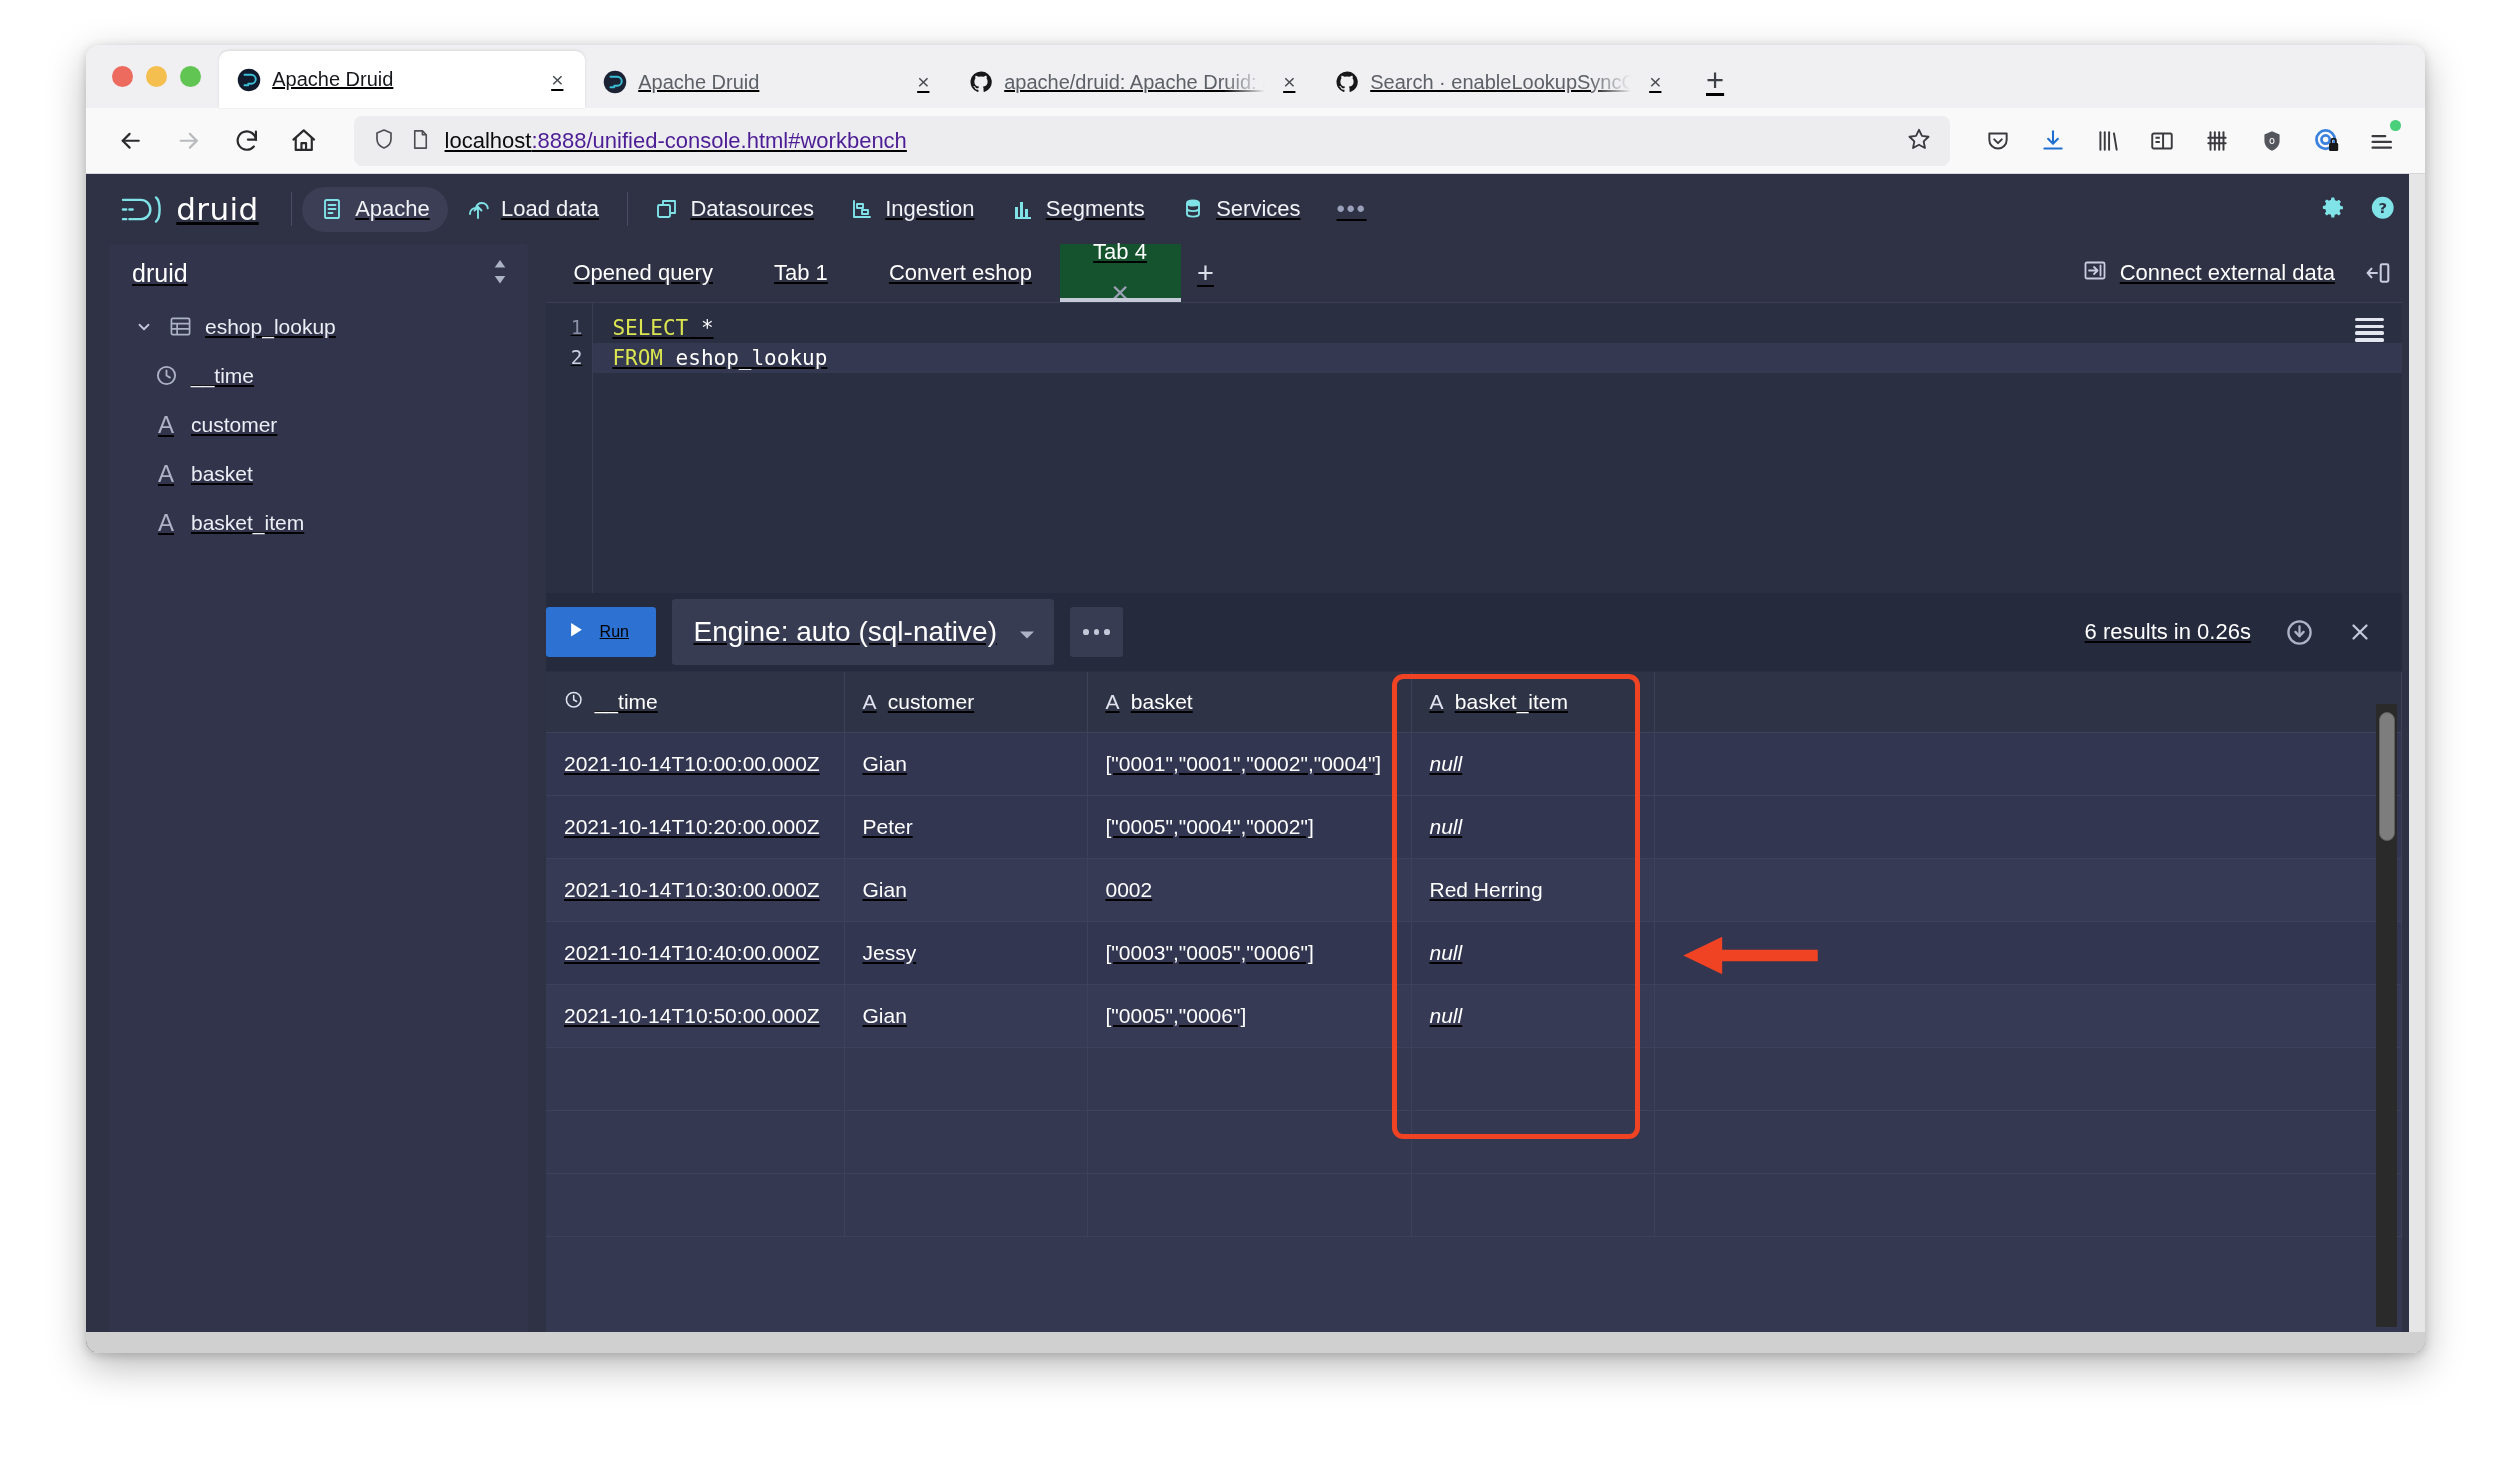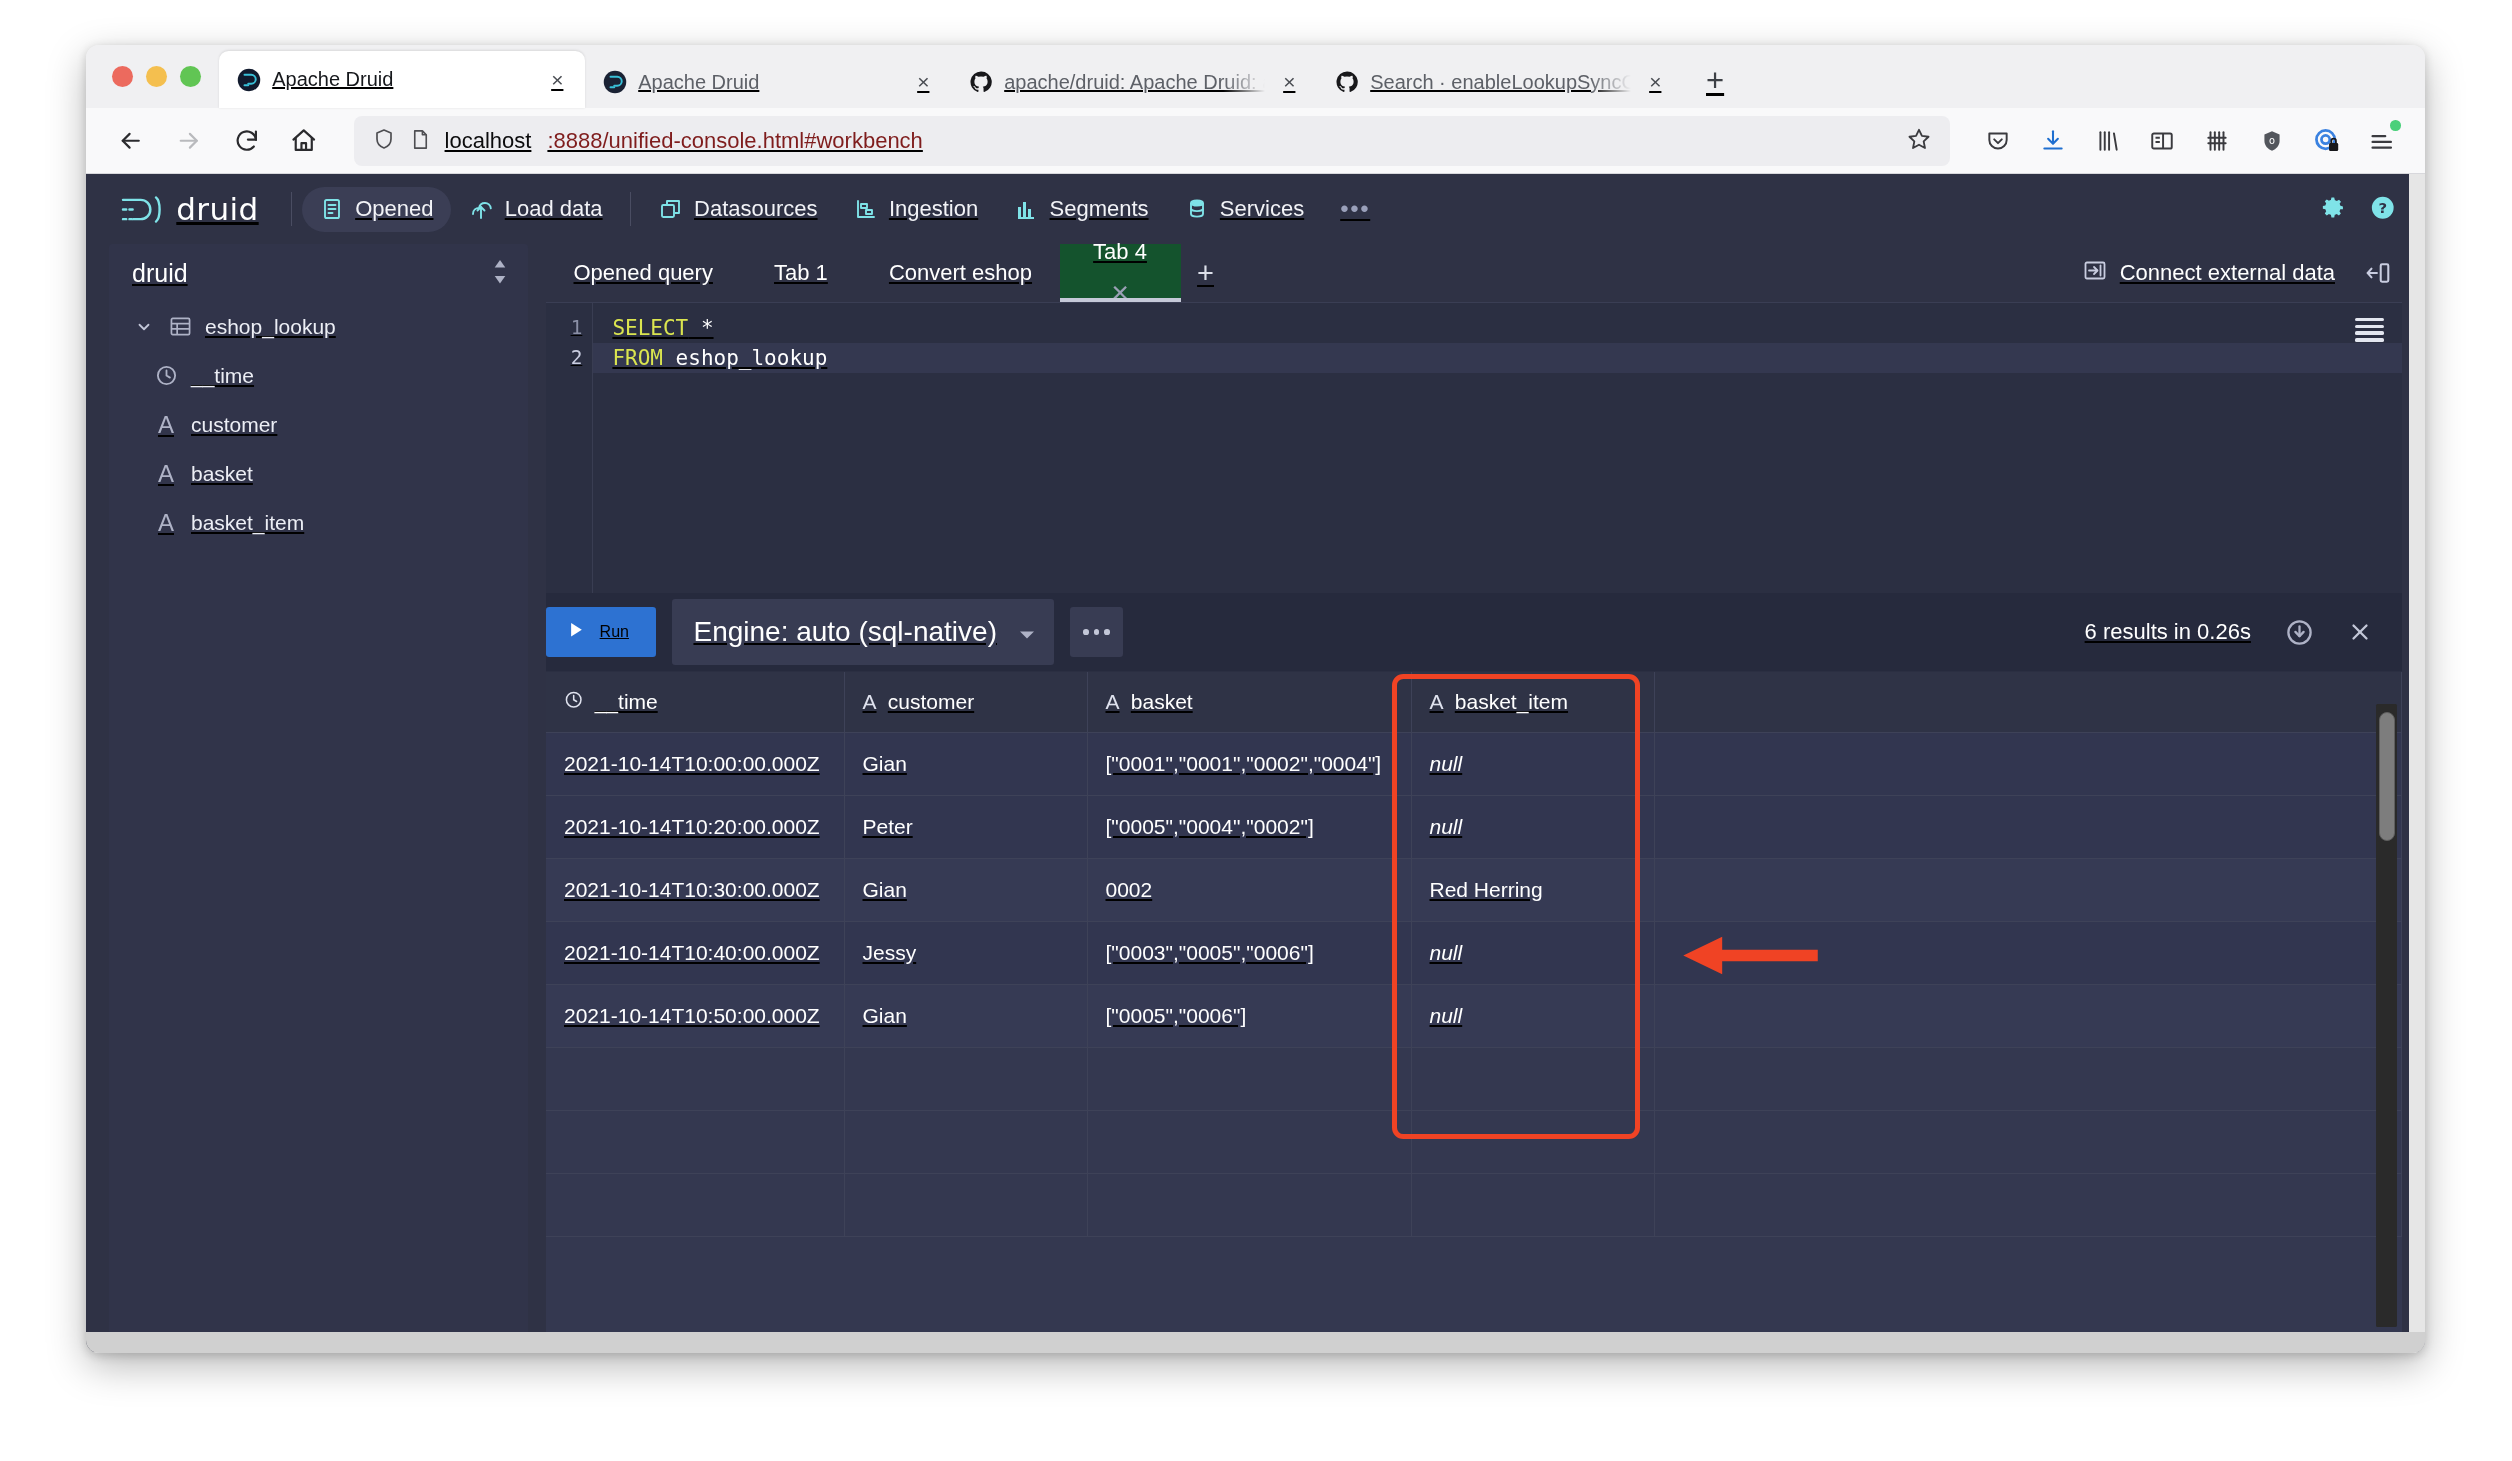--- a/index.html
+++ b/index.html
@@ -99,21 +99,21 @@
     display: flex; align-items: center;
     padding: 0 18px;
     gap: 13px;
   }
   #urlbar .url-text {
     flex: 1 1 auto;
     font-size: 22px;
     color: #0c0c0d;
     white-space: nowrap;
   }
-  #urlbar .url-text .dim { color: #7f1d1d; margin-left: 16px; }
+  #urlbar .url-text .dim { color: #4c1d95; }
   .toolbtn {
     width: 50px; height: 50px; border-radius: 6.5px;
     display: flex; align-items: center; justify-content: center;
     position: relative;
   }
 
   
   #druid-app {
     position: relative;
     height: 1178px;
@@ -529,21 +529,21 @@
 
       <div class="navitem active">
         <span class="ni-icon">
           <svg width="24" height="24" viewBox="0 0 24 24" fill="none" stroke="#7fe3e8" stroke-width="1.9" stroke-linecap="round">
               <rect x="5" y="3" width="14" height="18" rx="1.6"></rect>
               <path d="M8.5 8h7"></path>
               <path d="M8.5 12h7"></path>
               <path d="M8.5 16h4"></path>
             </svg>
         </span>
-        <span>Opened</span>
+        <span>Apache</span>
       </div>
 
       <div class="navitem">
         <span class="ni-icon">
           <svg width="24" height="24" viewBox="0 0 24 24" fill="none" stroke="#7fe3e8" stroke-width="1.9" stroke-linecap="round" stroke-linejoin="round">
               <path d="M4 17c0-4 3-6 6-6 .6-3 3-5 6-5s5.5 2.3 5.8 5.4"></path>
               <path d="M12 21V10"></path>
               <path d="M8.5 13.5L12 10l3.5 3.5"></path>
             </svg>
         </span>

